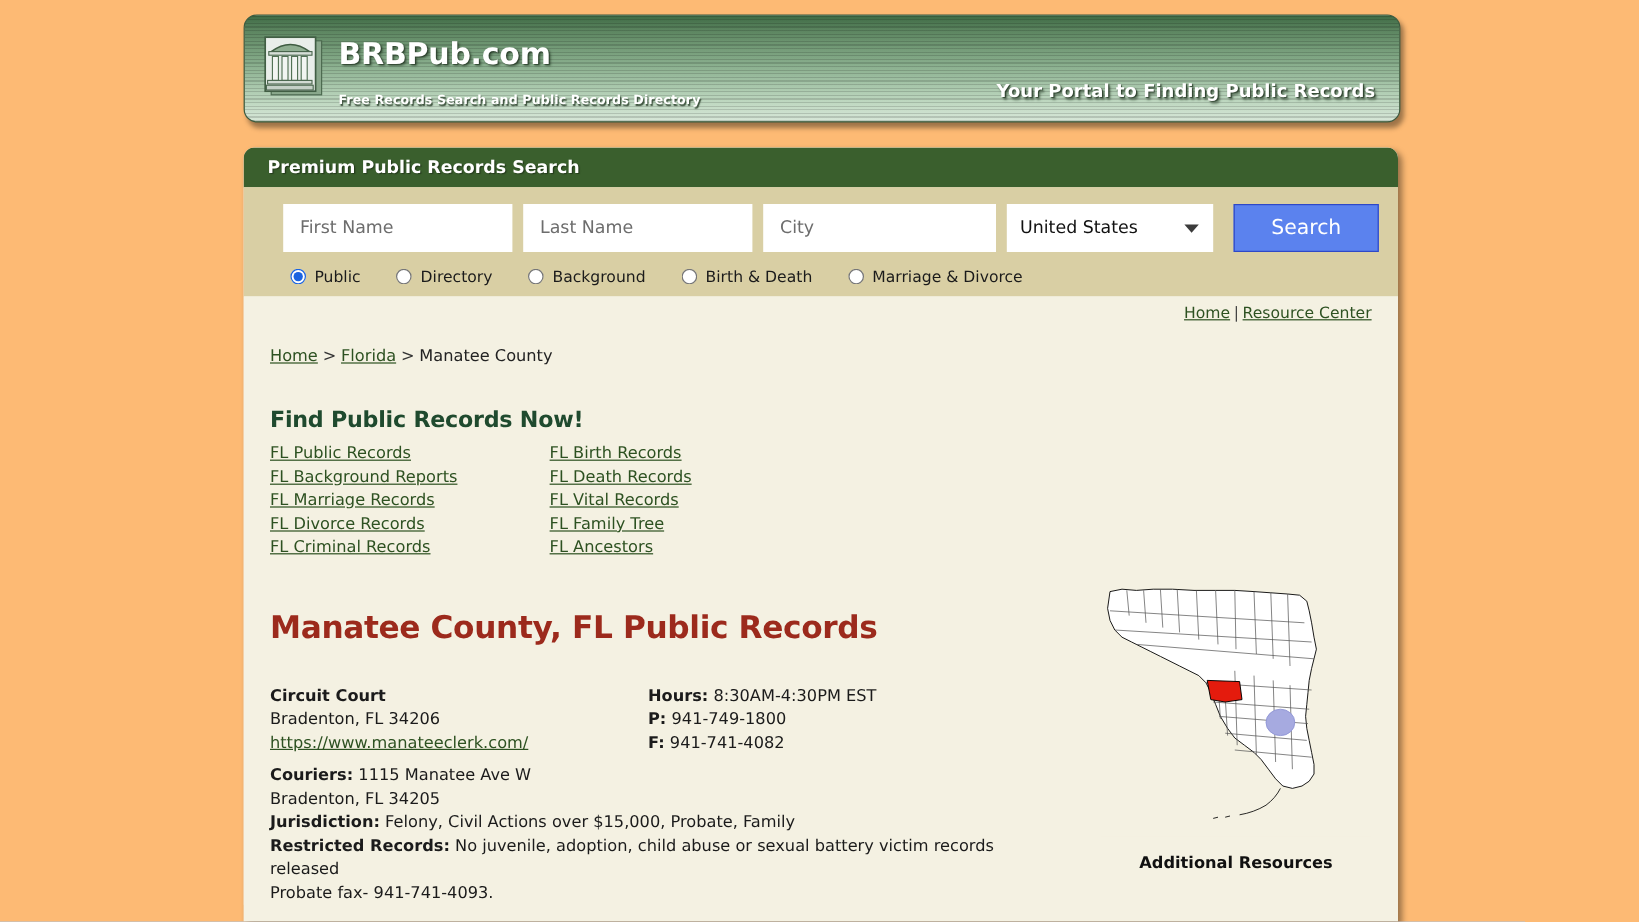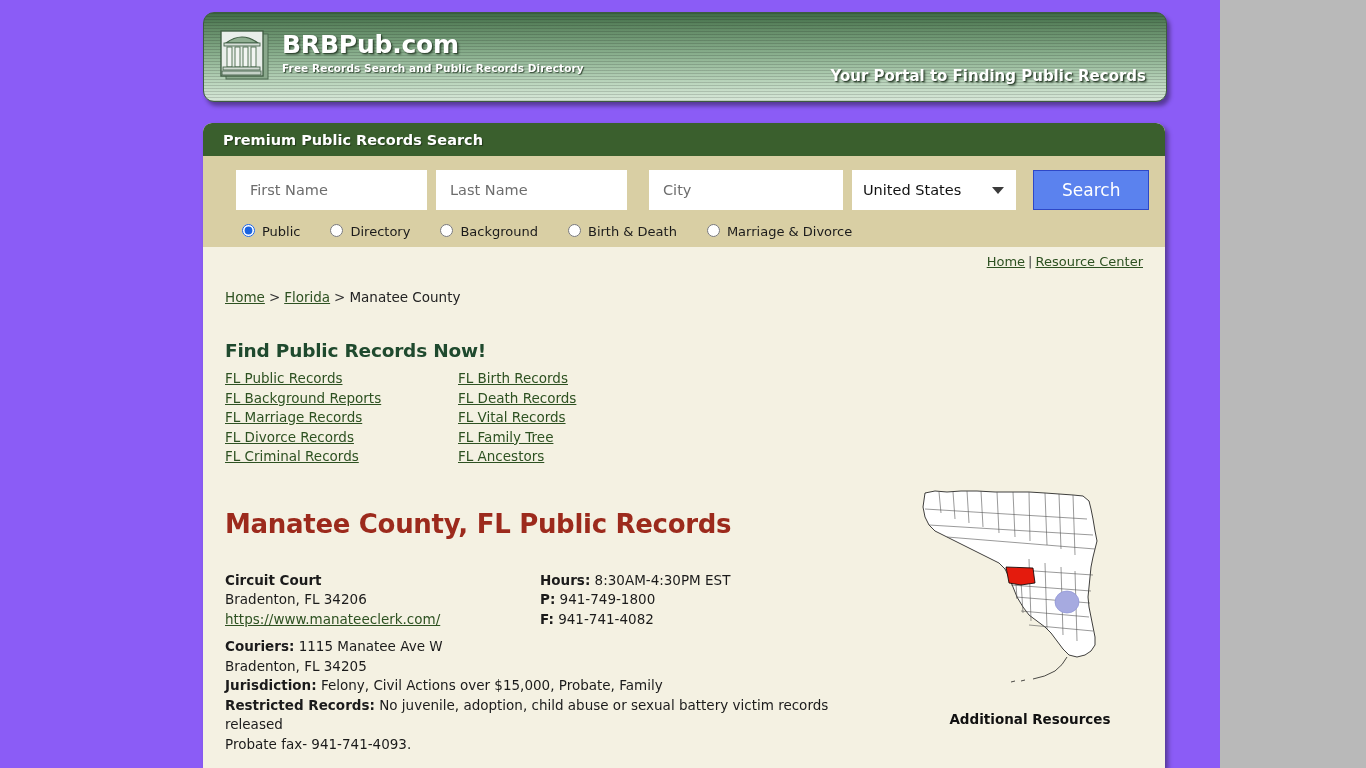--- a/index.html
+++ b/index.html
@@ -9,23 +9,23 @@
     width: 1366px;
     height: 768px;
     overflow: hidden;
     background: #b9b9b9;
     font-family: "DejaVu Sans", "Liberation Sans", sans-serif;
   }
 
   
   .page {
     position: relative;
-    width: 1220px;
+    width: 1366px;
     height: 768px;
-    background: #8b5cf6;
+    background: #fdba74;
   }
 
   
   .banner {
     position: absolute;
     left: 203px;
     top: 12px;
     width: 962px;
     height: 88px;
     border-radius: 11px;
@@ -70,21 +70,21 @@
     letter-spacing: -0.2px;
     text-shadow: 1px 1px 1px rgba(40,60,40,0.85), 2px 2px 2px rgba(30,50,30,0.45);
     line-height: 28px;
   }
   .brand-sub {
     font-size: 10.5px;
     font-weight: bold;
     color: #ffffff;
     text-shadow: 1px 1px 1px rgba(40,60,40,0.9);
     line-height: 14px;
-    margin-top: 2px;
+    margin-top: 18px;
     letter-spacing: 0.1px;
   }
   .banner-tagline {
     position: absolute;
     right: 20px;
     top: 54px;
     font-size: 15px;
     font-weight: bold;
     color: #ffffff;
     text-shadow: 1px 1px 1px rgba(40,60,40,0.95), 2px 2px 2px rgba(30,50,30,0.5);
@@ -138,21 +138,21 @@
     outline: none;
     font-size: 14.5px;
     color: #222;
     font-family: "DejaVu Sans", "Liberation Sans", sans-serif;
     padding: 0 14px;
     box-sizing: border-box;
   }
   .field::placeholder { color: #6d6d6d; opacity: 1; }
   .field-first { width: 191px; }
   .field-last  { width: 191px; margin-left: 7px; }
-  .field-city  { width: 194px; margin-left: 20px; }
+  .field-city  { width: 194px; margin-left: 7px; }
 
   .select-wrap {
     position: relative;
     width: 194px;
     height: 40px;
     margin-left: 7px;
     background: #ffffff;
     box-sizing: border-box;
   }
   .select-wrap select {

